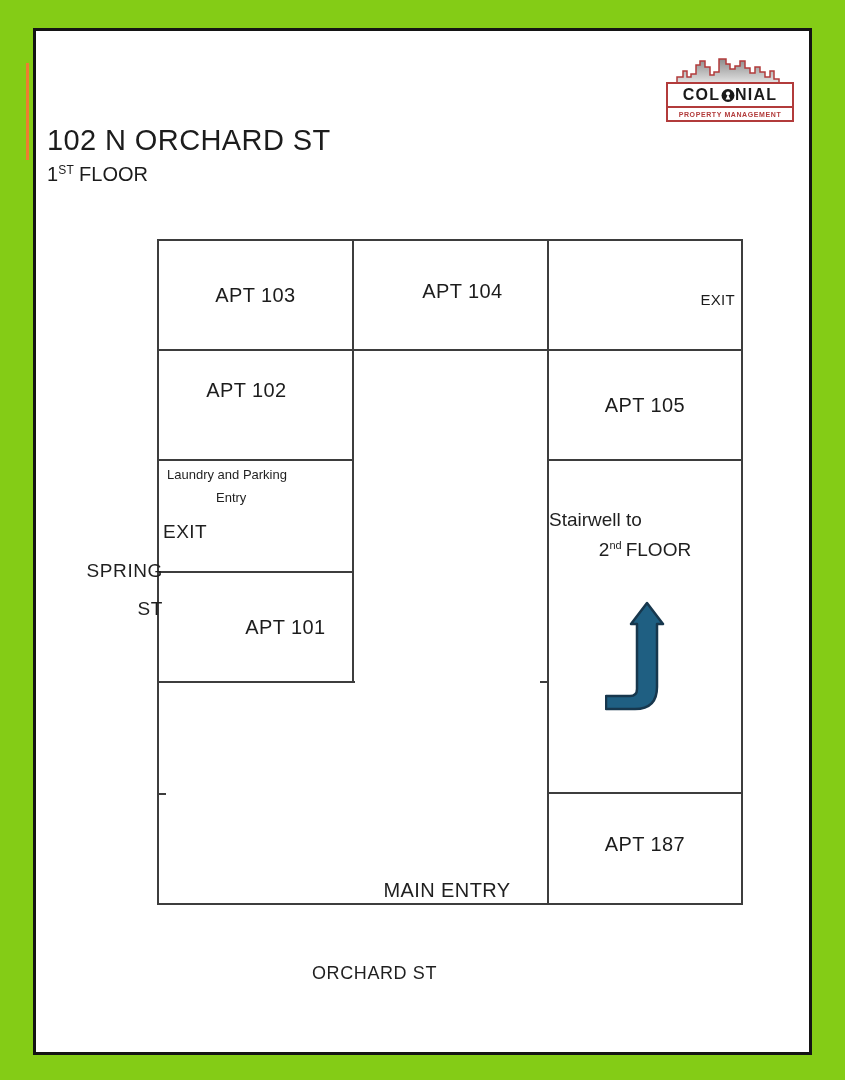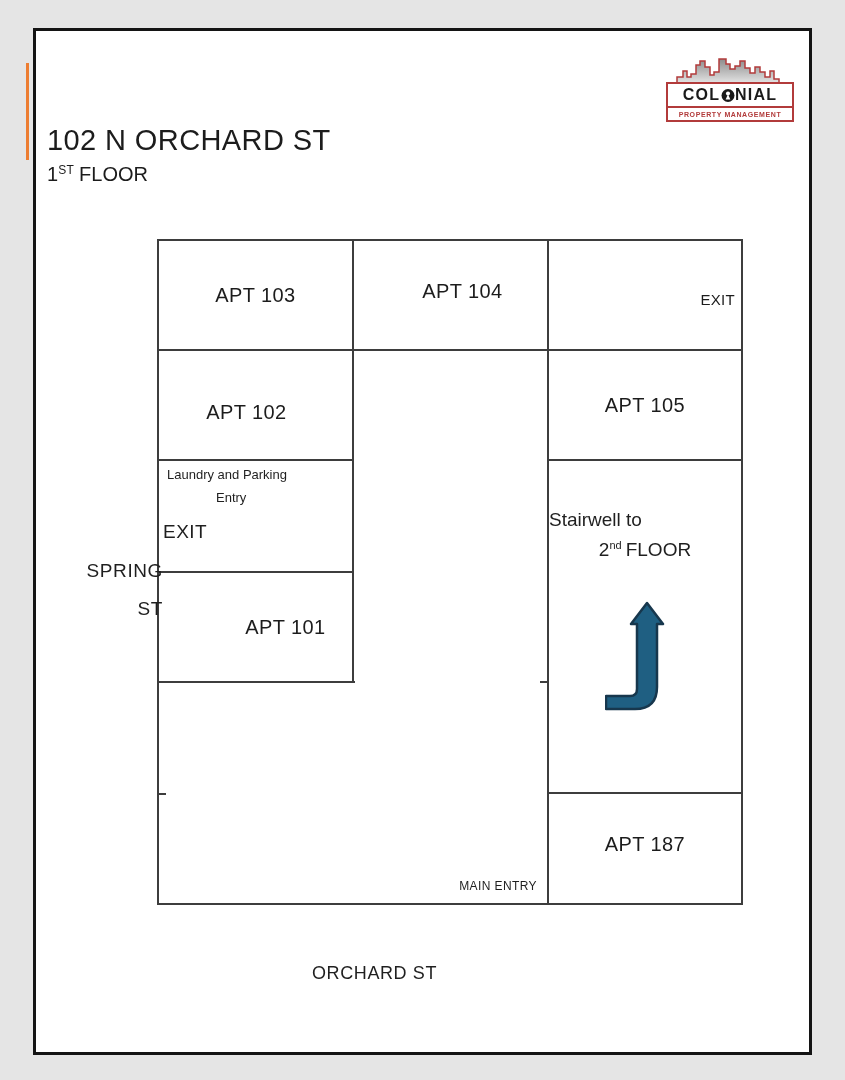--- a/index.html
+++ b/index.html
@@ -1,16 +1,16 @@
 <!DOCTYPE html>
 <html><head>
 <meta charset="utf-8">
 <style>
   html,body{margin:0;padding:0;background:#ffffff;}
-  .canvas{position:relative;width:845px;height:1080px;background:#e5e5e5;
+  .canvas{position:relative;width:845px;height:1080px;background:#84cc16;
     font-family:"Liberation Sans",sans-serif;color:#1f1f1f;overflow:hidden;}
   .page-border{position:absolute;left:33px;top:28px;width:779px;height:1027px;
     border:3px solid #141414;box-sizing:border-box;background:#ffffff;}
   .accent-bar{position:absolute;left:26px;top:63px;width:3px;height:97px;background:#ED7D31;}
 
   
   .title{position:absolute;left:47px;top:124px;font-size:29px;letter-spacing:0.4px;color:#1c1c1c;}
   .subtitle{position:absolute;left:47px;top:163px;font-size:20px;color:#1c1c1c;}
   .sup-st{font-size:12px;vertical-align:7px;letter-spacing:0.3px;}
   .subtitle .word{margin-left:5px;}
@@ -40,22 +40,22 @@
   .laundry-l2{position:absolute;left:57px;top:29px;font-size:13px;}
   .laundry-exit{position:absolute;left:4px;top:60px;font-size:19px;letter-spacing:0.5px;}
 
   .stairwell-cell{position:absolute;left:549px;top:461px;width:192px;height:331px;}
   .stair-line1{position:absolute;top:48px;width:100%;font-size:19px;}
   .stair-line2{position:absolute;top:78px;width:100%;text-align:center;font-size:19px;}
   .sup-nd{font-size:11px;vertical-align:7px;}
   .stair-line2 .word{margin-left:4px;}
   .stair-arrow{position:absolute;left:56px;top:138px;}
 
-  .main-entry{position:absolute;left:357px;top:879px;width:180px;text-align:right;
-    font-size:12px;letter-spacing:0.4px;}
+  .main-entry{position:absolute;left:357px;top:879px;width:180px;text-align:center;
+    font-size:20px;letter-spacing:0.4px;}
   .street-south{position:absolute;left:312px;top:963px;width:250px;
     font-size:18px;letter-spacing:0.6px;}
   .street-west{position:absolute;left:43px;top:552px;width:120px;text-align:right;
     font-size:19px;letter-spacing:0.6px;line-height:38px;}
 </style>
 </head>
 <body>
 
 <div class="canvas">
 
@@ -107,21 +107,21 @@
 
     <div class="cell" style="left:159px;top:241px;width:193px;height:108px;">
       <span>APT 103</span>
     </div>
     <div class="cell" style="left:366px;top:237px;width:193px;height:108px;">
       <span>APT 104</span>
     </div>
     <div class="cell right-align small-exit" style="left:549px;top:245px;width:186px;height:108px;">
       <span>EXIT</span>
     </div>
-    <div class="cell" style="left:159px;top:358px;width:175px;height:108px;">
+    <div class="cell" style="left:159px;top:336px;width:175px;height:108px;">
       <span>APT 102</span>
     </div>
     <div class="cell" style="left:549px;top:351px;width:192px;height:108px;">
       <span>APT 105</span>
     </div>
 
     <div class="laundry-cell">
       <div class="laundry-l1">Laundry and Parking</div>
       <div class="laundry-l2">Entry</div>
       <div class="laundry-exit">EXIT</div>

